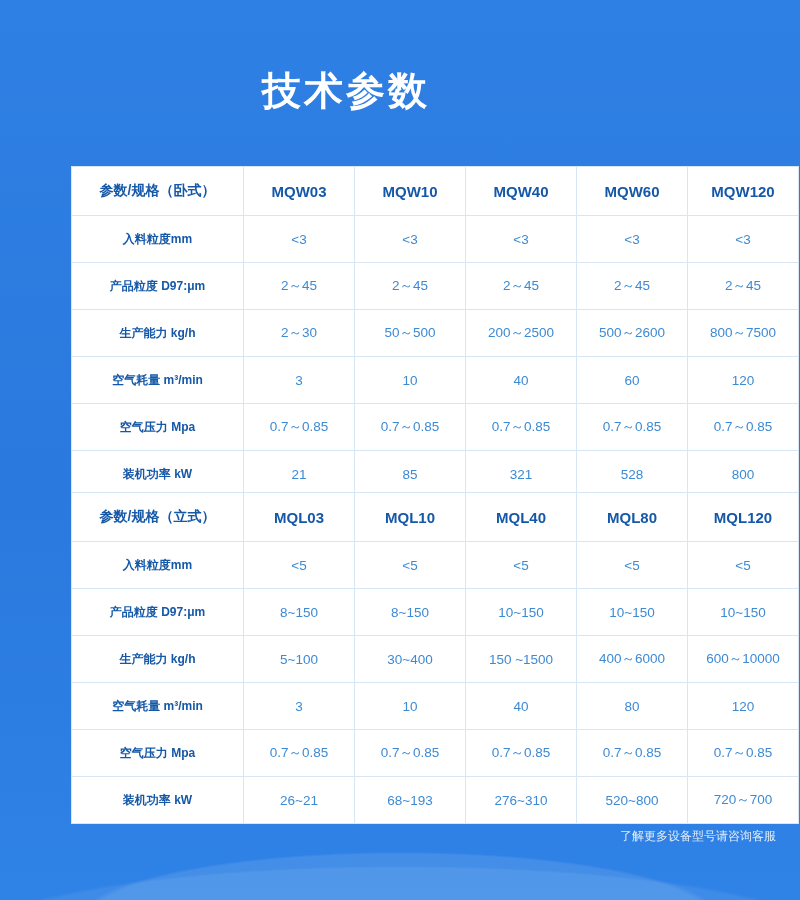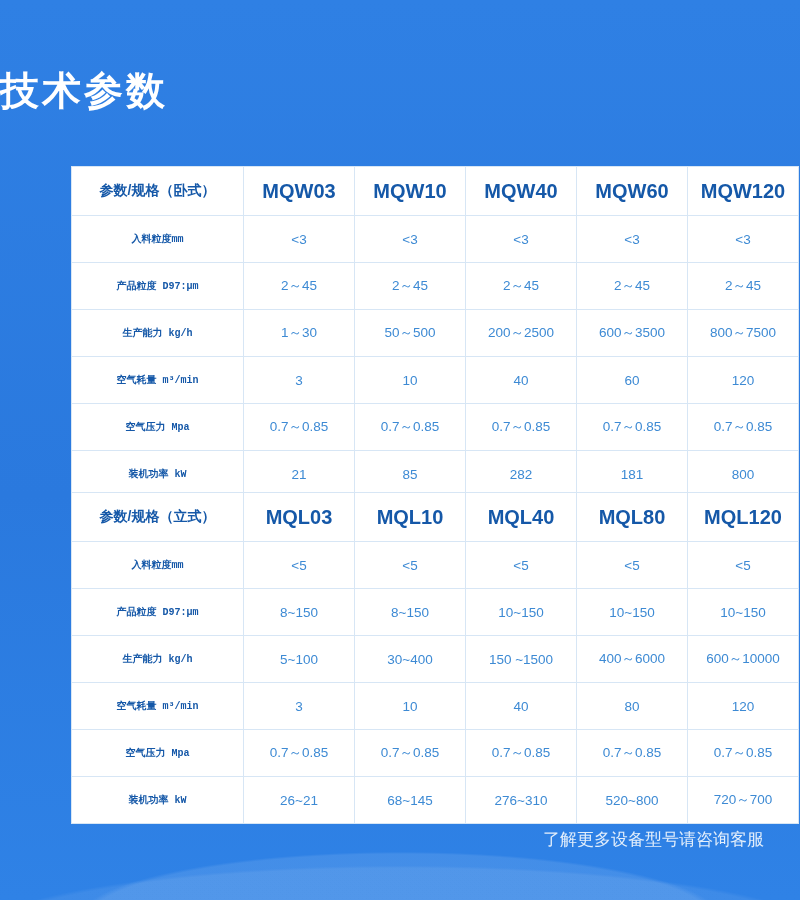--- a/index.html
+++ b/index.html
@@ -36,20 +36,21 @@
   .wave-2 {
     bottom: -40px;
     height: 140px;
     background: radial-gradient(ellipse 700px 120px at 50% 100%, rgba(255,255,255,0.07) 0%, rgba(255,255,255,0.07) 60%, rgba(255,255,255,0) 62%);
   }
   .title {
     position: absolute;
     top: 64px;
     left: 0;
     width: 692px;
+    text-align: center;
     color: #ffffff;
     font-size: 39px;
     font-weight: bold;
     letter-spacing: 3px;
   }
   .table-wrap {
     position: absolute;
     left: 27px;
     width: 728px;
     padding-left: 44px;
@@ -70,44 +71,43 @@
     border: 1px solid #d7e6f5;
     height: 44px;
     text-align: center;
     vertical-align: middle;
     font-size: 14px;
     color: #1f6fc4;
     background: #ffffff;
   }
   table.spec thead th {
     font-weight: bold;
-    font-size: 20px;
+    font-size: 15px;
     color: #1558a8;
     background: #ffffff;
     height: 46px;
   }
   table.spec thead th.head-label {
     font-size: 14px;
   }
   table.spec tbody td.row-label {
     font-weight: bold;
     color: #1558a8;
-    font-size: 10px;
-    font-family: Liberation Mono, monospace;
+    font-size: 12px;
   }
   table.spec tbody td.val {
     color: #3d8ad4;
     font-size: 13.5px;
   }
   .footnote {
     position: absolute;
     top: 828px;
-    right: 36px;
+    right: 24px;
     color: #e2eefb;
-    font-size: 17px;
+    font-size: 12px;
   }
 </style>
 </head>
 <body>
 
 <div class="page">
 
   <div class="wave wave-2"></div>
   <div class="wave wave-1"></div>
 
@@ -145,24 +145,24 @@
         <tr>
           <td class="row-label">产品粒度 D97:μm</td>
           <td class="val">2～45</td>
           <td class="val">2～45</td>
           <td class="val">2～45</td>
           <td class="val">2～45</td>
           <td class="val">2～45</td>
         </tr>
         <tr>
           <td class="row-label">生产能力 kg/h</td>
-          <td class="val">1～30</td>
+          <td class="val">2～30</td>
           <td class="val">50～500</td>
           <td class="val">200～2500</td>
-          <td class="val">600～3500</td>
+          <td class="val">500～2600</td>
           <td class="val">800～7500</td>
         </tr>
         <tr>
           <td class="row-label">空气耗量 m³/min</td>
           <td class="val">3</td>
           <td class="val">10</td>
           <td class="val">40</td>
           <td class="val">60</td>
           <td class="val">120</td>
         </tr>
@@ -171,22 +171,22 @@
           <td class="val">0.7～0.85</td>
           <td class="val">0.7～0.85</td>
           <td class="val">0.7～0.85</td>
           <td class="val">0.7～0.85</td>
           <td class="val">0.7～0.85</td>
         </tr>
         <tr>
           <td class="row-label">装机功率 kW</td>
           <td class="val">21</td>
           <td class="val">85</td>
-          <td class="val">282</td>
-          <td class="val">181</td>
+          <td class="val">321</td>
+          <td class="val">528</td>
           <td class="val">800</td>
         </tr>
       </tbody>
     </table>
   </div>
 
   <div class="table-wrap t2">
     <table class="spec">
       <colgroup>
         <col class="c0">
@@ -243,21 +243,21 @@
           <td class="row-label">空气压力 Mpa</td>
           <td class="val">0.7～0.85</td>
           <td class="val">0.7～0.85</td>
           <td class="val">0.7～0.85</td>
           <td class="val">0.7～0.85</td>
           <td class="val">0.7～0.85</td>
         </tr>
         <tr>
           <td class="row-label">装机功率 kW</td>
           <td class="val">26~21</td>
-          <td class="val">68~145</td>
+          <td class="val">68~193</td>
           <td class="val">276~310</td>
           <td class="val">520~800</td>
           <td class="val">720～700</td>
         </tr>
       </tbody>
     </table>
   </div>
 
   <div class="footnote">了解更多设备型号请咨询客服</div>
 

